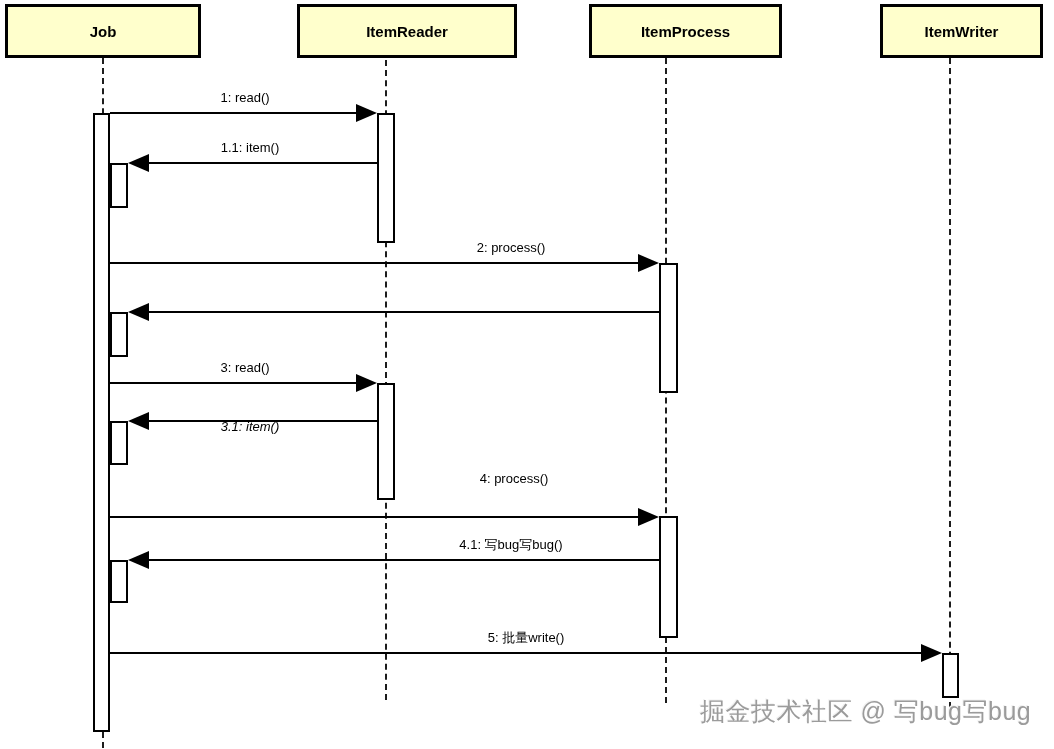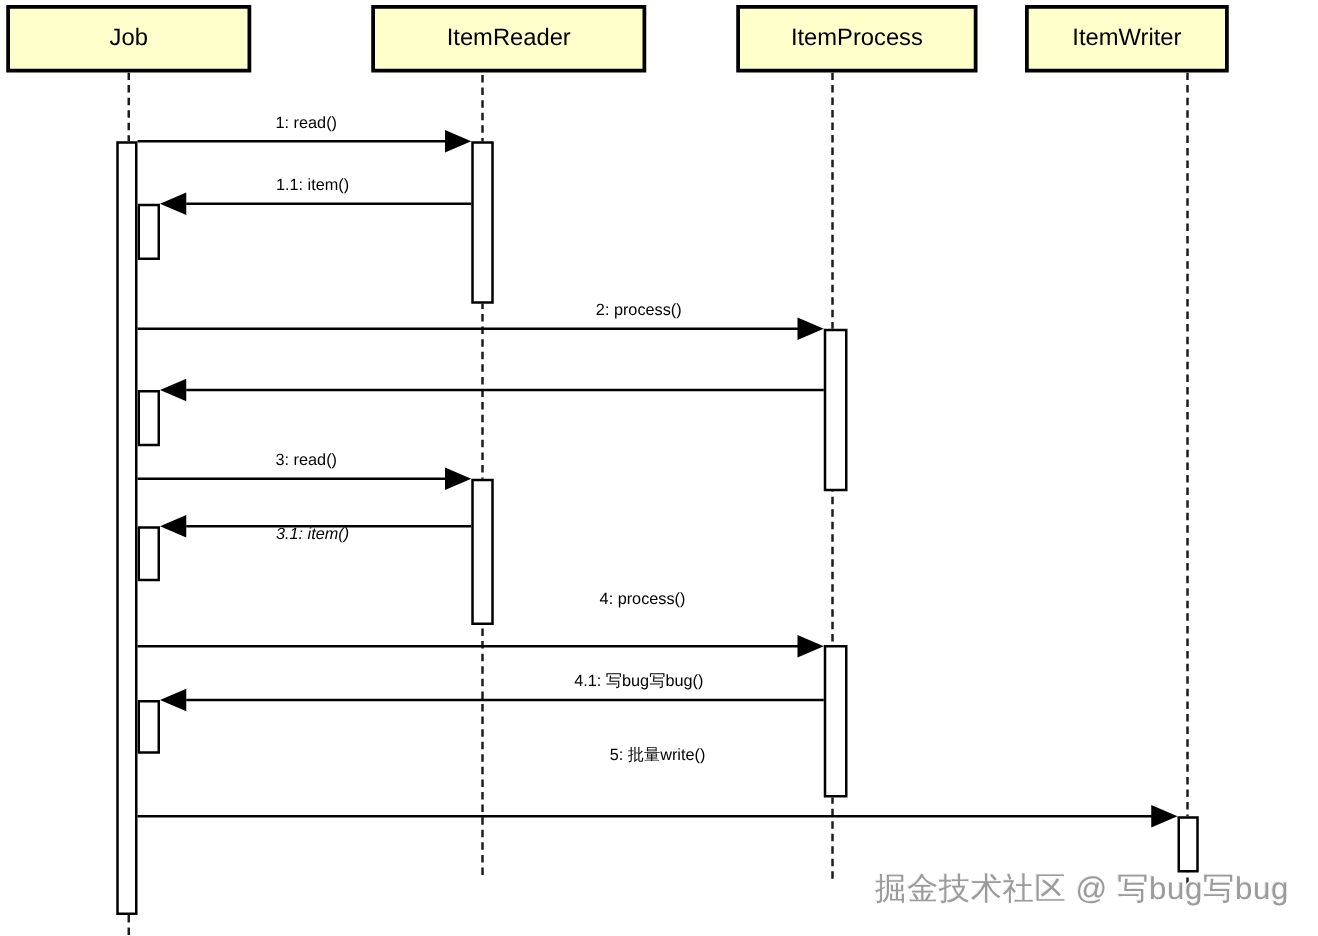--- a/index.html
+++ b/index.html
@@ -8,21 +8,21 @@
     position:relative;
     width:1054px; height:749px;
     background:#ffffff;
     font-family:"Liberation Sans","DejaVu Sans",sans-serif;
     overflow:hidden;
   }
   .actor-box {
     position:absolute; top:4px; height:54px;
     background:#FFFFCC; border:3px solid #000;
     display:flex; align-items:center; justify-content:center;
-    font-size:19px; color:#000; z-index:5;
+    font-size:15px; color:#000; z-index:5;font-weight:bold;
   }
   .lifeline {
     position:absolute; width:0;
     border-left:2px dashed #1c1c1c; z-index:1;
   }
   .bar {
     position:absolute; background:#ffffff;
     border:2px solid #000; z-index:3;
   }
   .msg-line {
@@ -62,21 +62,21 @@
 
   <div class="actor-box" style="left:5px;   width:196px;">
     <span>Job</span>
   </div>
   <div class="actor-box" style="left:297px; width:220px;">
     <span>ItemReader</span>
   </div>
   <div class="actor-box" style="left:569px; width:193px;margin-left:20px;">
     <span>ItemProcess</span>
   </div>
-  <div class="actor-box" style="left:820px; width:163px;">
+  <div class="actor-box" style="left:880px; width:163px;">
     <span>ItemWriter</span>
   </div>
 
   <div class="bar" style="left:93px;  top:113px; width:17px; height:619px;"></div>
   <div class="bar" style="left:110px; top:163px; width:18px; height:45px;"></div>
   <div class="bar" style="left:110px; top:312px; width:18px; height:45px;"></div>
   <div class="bar" style="left:110px; top:421px; width:18px; height:44px;"></div>
   <div class="bar" style="left:110px; top:560px; width:18px; height:43px;"></div>
   <div class="bar" style="left:377px; top:113px; width:18px; height:130px;"></div>
   <div class="bar" style="left:377px; top:383px; width:18px; height:117px;"></div>
@@ -110,17 +110,17 @@
   <div class="msg-line" style="left:110px; top:516px; width:530px;"></div>
   <div class="arrow-right" style="left:638px; top:508px;"></div>
   <div class="msg-label" style="left:514px; top:468px;text-align:right;">4: process()</div>
 
   <div class="msg-line" style="left:149px; top:559px; width:510px;"></div>
   <div class="arrow-left" style="left:128px; top:551px;"></div>
   <div class="msg-label" style="left:511px; top:534px;">4.1: 写bug写bug()</div>
 
   <div class="msg-line" style="left:110px; top:652px; width:813px;"></div>
   <div class="arrow-right" style="left:921px; top:644px;"></div>
-  <div class="msg-label" style="left:526px; top:593px;">5: 批量write()</div>
+  <div class="msg-label" style="left:526px; top:627px;">5: 批量write()</div>
 
   <div class="watermark">掘金技术社区 @ 写bug写bug</div>
 
 </div>
 
 </body></html>

